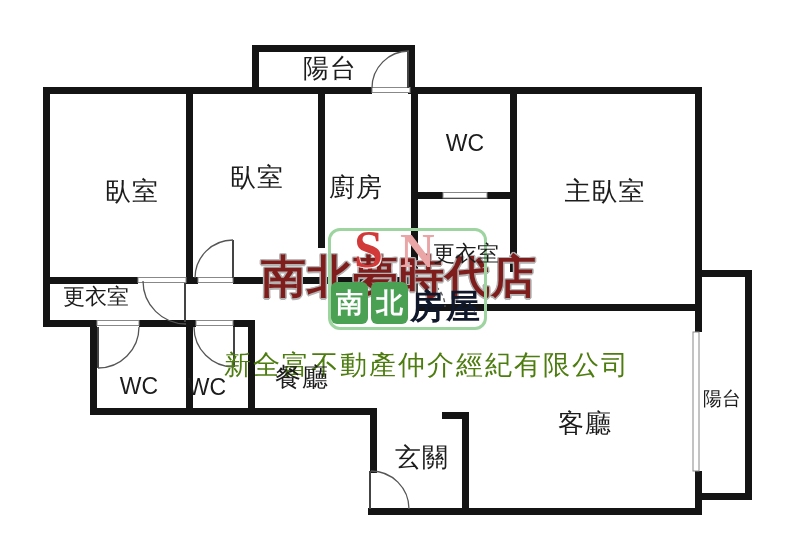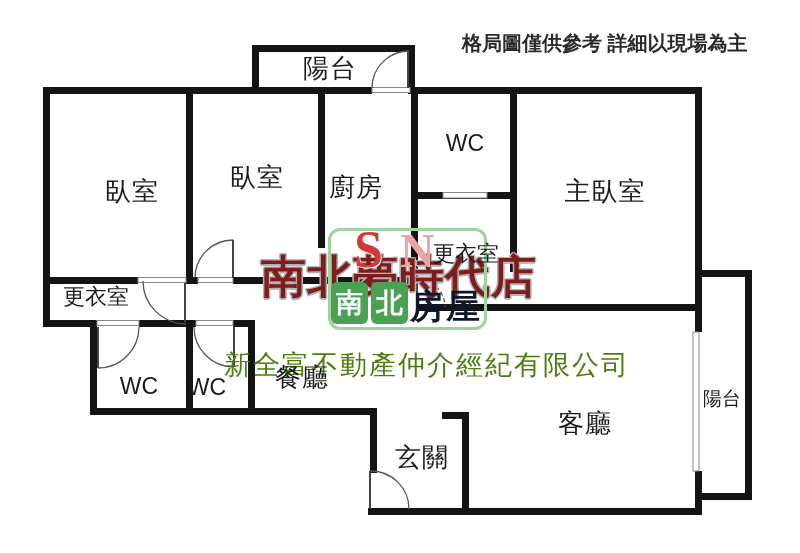--- a/index.html
+++ b/index.html
@@ -108,21 +108,20 @@
 
   <div class="logo">
     <div class="logo-frame"></div>
     <span class="logo-s">S</span>
     <span class="logo-n">N</span>
     <span class="logo-tile" style="left:3px;">南</span>
     <span class="logo-tile" style="left:43px;">北</span>
     <span class="logo-brand2">房屋</span>
   </div>
 
-  <div class="disclaimer">格局圖僅供參考 詳細以現場為主</div>
 
   <div class="room-label" style="left:330px;top:68px;">陽台</div>
   <div class="room-label" style="left:132px;top:191px;">臥室</div>
   <div class="room-label" style="left:257px;top:177px;">臥室</div>
   <div class="room-label" style="left:356px;top:187px;">廚房</div>
   <div class="room-label latin" style="left:465px;top:143px;">WC</div>
   <div class="room-label" style="left:605px;top:191px;">主臥室</div>
   <div class="room-label small" style="left:466px;top:254px;">更衣室</div>
   <div class="room-label small" style="left:96px;top:297px;">更衣室</div>
   <div class="room-label latin" style="left:139px;top:386px;">WC</div>

